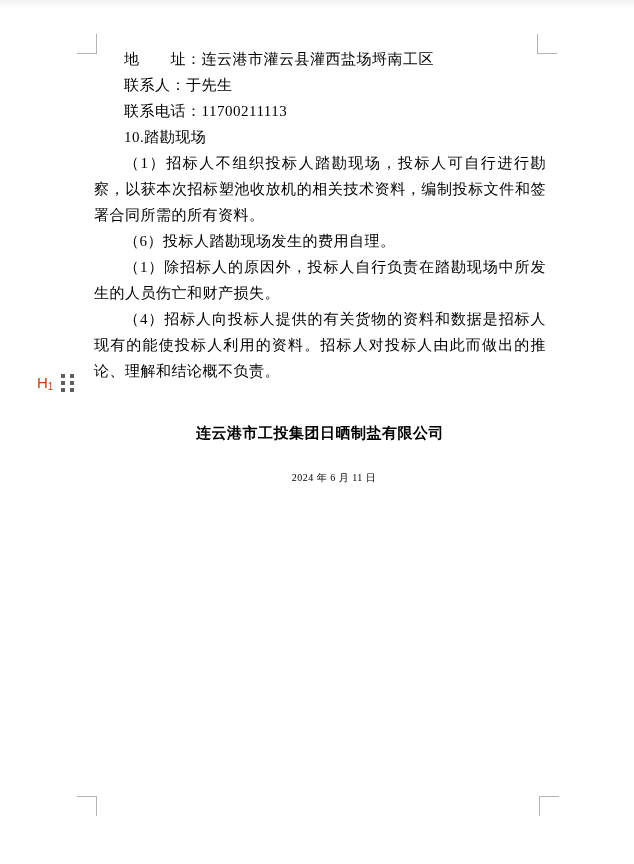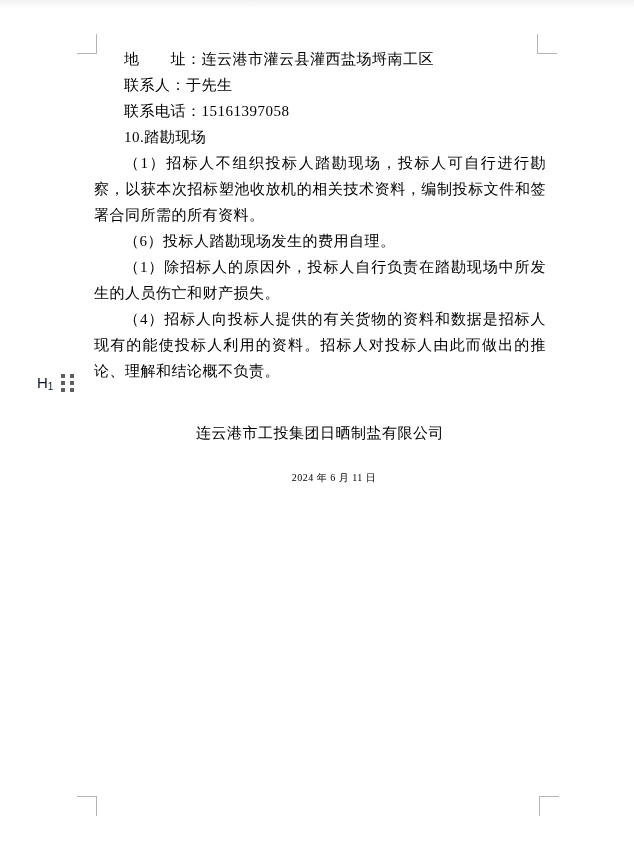--- a/index.html
+++ b/index.html
@@ -48,21 +48,21 @@
     position: absolute;
     left: 37px;
     top: 374px;
     display: flex;
     align-items: center;
     gap: 8px;
   }
   .h-badge {
     font-family: "Liberation Sans", sans-serif;
     font-size: 15px;
-    color: #0f172a;
+    color: #c2410c;
     line-height: 1;
     user-select: none;
   }
   .h-badge sub {
     font-size: 10px;
     vertical-align: -2px;
   }
   .drag-dots {
     display: grid;
     grid-template-columns: 4px 4px;
@@ -75,21 +75,21 @@
     background: #5f5f5f;
   }
   
   .company-line {
     position: absolute;
     left: 94px;
     top: 424px;
     width: 452px;
     text-align: center;
     font-size: 15px;
-    font-weight: normal;
+    font-weight: bold;
     letter-spacing: 0.5px;
   }
   .date-line {
     position: absolute;
     left: 108px;
     top: 471px;
     width: 452px;
     text-align: center;
     font-size: 10px;
     letter-spacing: 0.5px;
@@ -101,21 +101,21 @@
 <div class="top-edge"></div>
 
 <div class="crop tl"></div>
 <div class="crop tr"></div>
 <div class="crop bl"></div>
 <div class="crop br"></div>
 
 <div class="doc-body">
   <div class="line"><span>地　　址：</span><span>连云港市灌云县灌西盐场埒南工区</span></div>
   <div class="line"><span>联系人：</span><span>于先生</span></div>
-  <div class="line"><span>联系电话：</span><span>15161397058</span></div>
+  <div class="line"><span>联系电话：</span><span>11700211113</span></div>
   <div class="line">10.踏勘现场</div>
   <p>（1）招标人不组织投标人踏勘现场，投标人可自行进行勘察，以获本次招标塑池收放机的相关技术资料，编制投标文件和签署合同所需的所有资料。</p>
   <p>（6）投标人踏勘现场发生的费用自理。</p>
   <p>（1）除招标人的原因外，投标人自行负责在踏勘现场中所发生的人员伤亡和财产损失。</p>
   <p>（4）招标人向投标人提供的有关货物的资料和数据是招标人现有的能使投标人利用的资料。招标人对投标人由此而做出的推论、理解和结论概不负责。</p>
 </div>
 
 <div class="block-handle">
   <span class="h-badge"><span>H</span><sub>1</sub></span>
   <span class="drag-dots">

